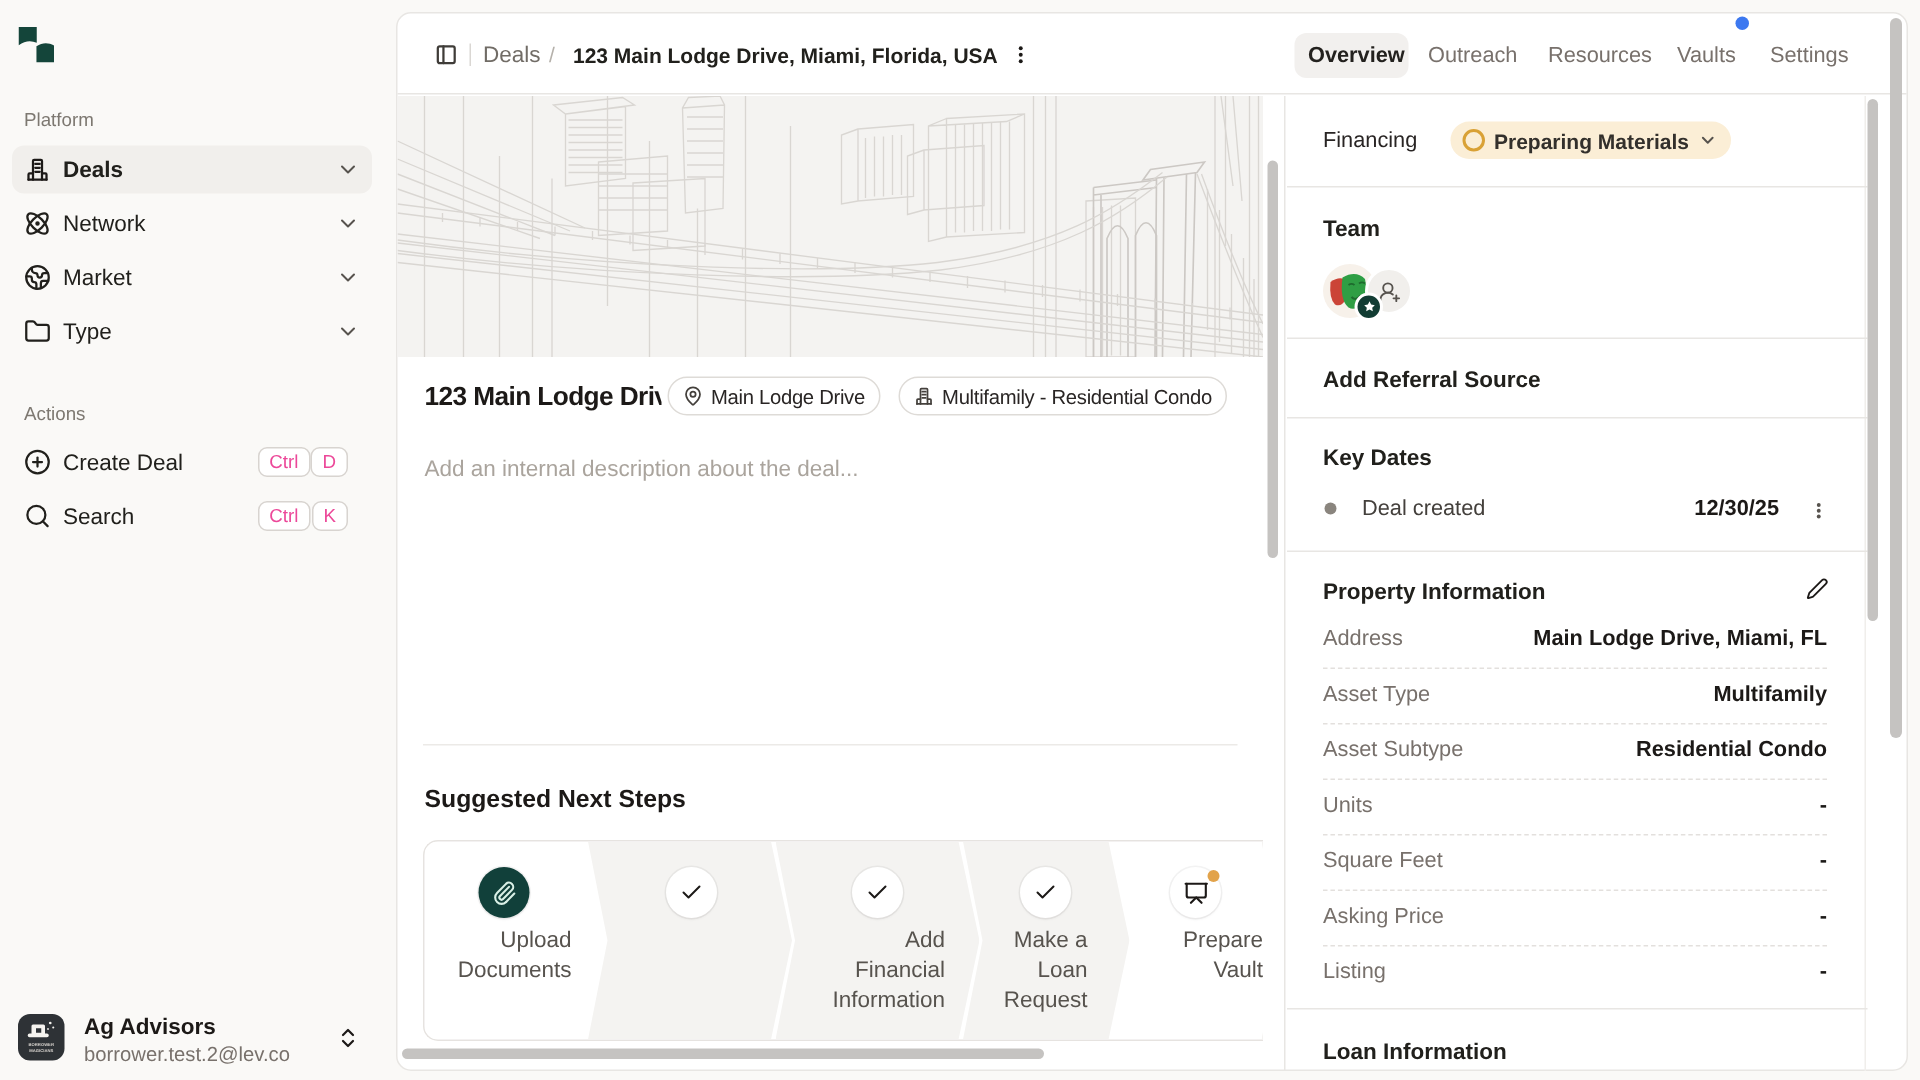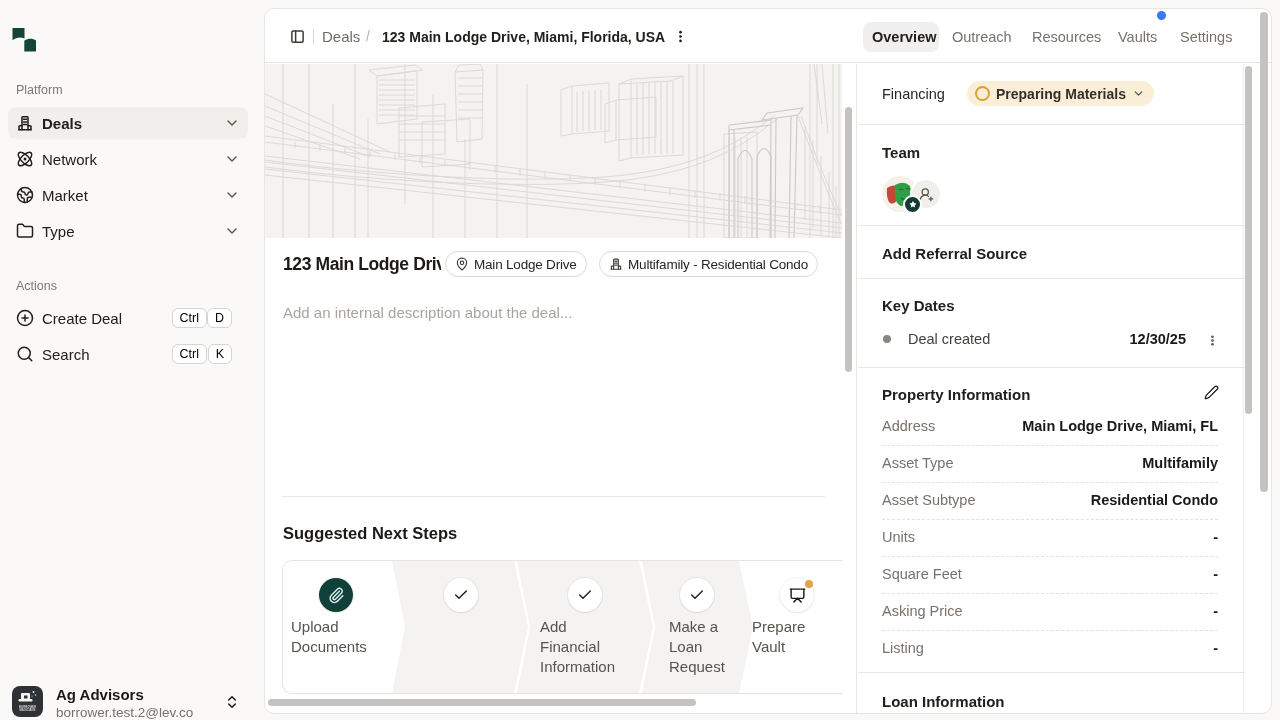--- a/index.html
+++ b/index.html
@@ -1,37 +1,37 @@
 <!DOCTYPE html>
 <html><head>
 <meta charset="utf-8">
 <style>
   * { margin:0; padding:0; box-sizing:border-box; }
   html,body { width:1280px; height:720px; overflow:hidden; }
   body { background:#faf9f7; font-family:"Liberation Sans", sans-serif; position:relative; color:#1c1917; }
   .abs { position:absolute; }
   svg { display:block; }
   
-  #sidebar { position:absolute; left:0; top:12px; width:256px; height:604px; }
+  #sidebar { position:absolute; left:0; top:2px; width:256px; height:604px; }
   .sblabel { position:absolute; left:16px; font-size:12.5px; color:#7d7871; }
   .navrow { position:absolute; left:8px; width:240px; height:32px; border-radius:8px; display:flex; align-items:center; }
   .navrow svg { margin-left:8px; }
   .navtxt { margin-left:8px; font-size:15px; color:#21201c; }
   .chev { position:absolute; right:8px; top:50%; transform:translateY(-50%); }
-  .kbd { display:inline-block; height:20px; line-height:18px; padding:0 7px; border:1px solid #d8d4d0; border-radius:6px; background:#fff; font-size:12.5px; color:#000000; }
+  .kbd { display:inline-block; height:20px; line-height:18px; padding:0 7px; border:1px solid #d8d4d0; border-radius:6px; background:#fff; font-size:12.5px; color:#ec4899; }
   
   #card { position:absolute; left:264px; top:8px; width:1008px; height:706px; background:#fff; border:1px solid #e8e6e3; border-radius:10px; }
   #hdr { position:absolute; left:0; top:0; width:100%; height:54px; border-bottom:1px solid #e8e6e3; }
   .tab { font-size:14.5px; color:#78716c; }
   
   #lpane { position:absolute; left:0; top:55px; width:592px; height:650px; border-right:1px solid #e8e6e3; }
   .tag { display:inline-flex; align-items:center; height:26px; border:1px solid #dedbd7; border-radius:13px; padding:0 9px; font-size:13.5px; letter-spacing:-0.2px; color:#292524; gap:5px; background:#fff;justify-content:flex-end; }
   
   .seg { position:absolute; top:0; height:100%; }
-  .segtxt { font-size:15px; color:#57534e; text-align:left; line-height:20px; }
+  .segtxt { font-size:15px; color:#57534e; text-align:right; line-height:20px; }
   .circ { width:34px; height:34px; border-radius:50%; display:flex; align-items:center; justify-content:center; box-shadow:0 0 0 1px rgba(28,25,23,0.05), 0 1px 2px rgba(28,25,23,0.06); }
   
   #rpane { position:absolute; left:593px; top:55px; width:399px; height:650px; font-size:14.5px; }
   .h2 { font-weight:bold; font-size:15px; color:#21201c; }
   .divider { position:absolute; left:0; width:387px; height:1px; background:#e8e6e3; }
   .prow { position:absolute; left:24px; width:336px; display:flex; justify-content:space-between; align-items:center; }
   .plabel { color:#78716c; font-size:14.5px; }
   .pval { font-weight:bold; font-size:14.5px; color:#1c1917; }
   .dash { position:absolute; left:24px; width:336px; border-top:1px dashed #e3e0dd; }
   

